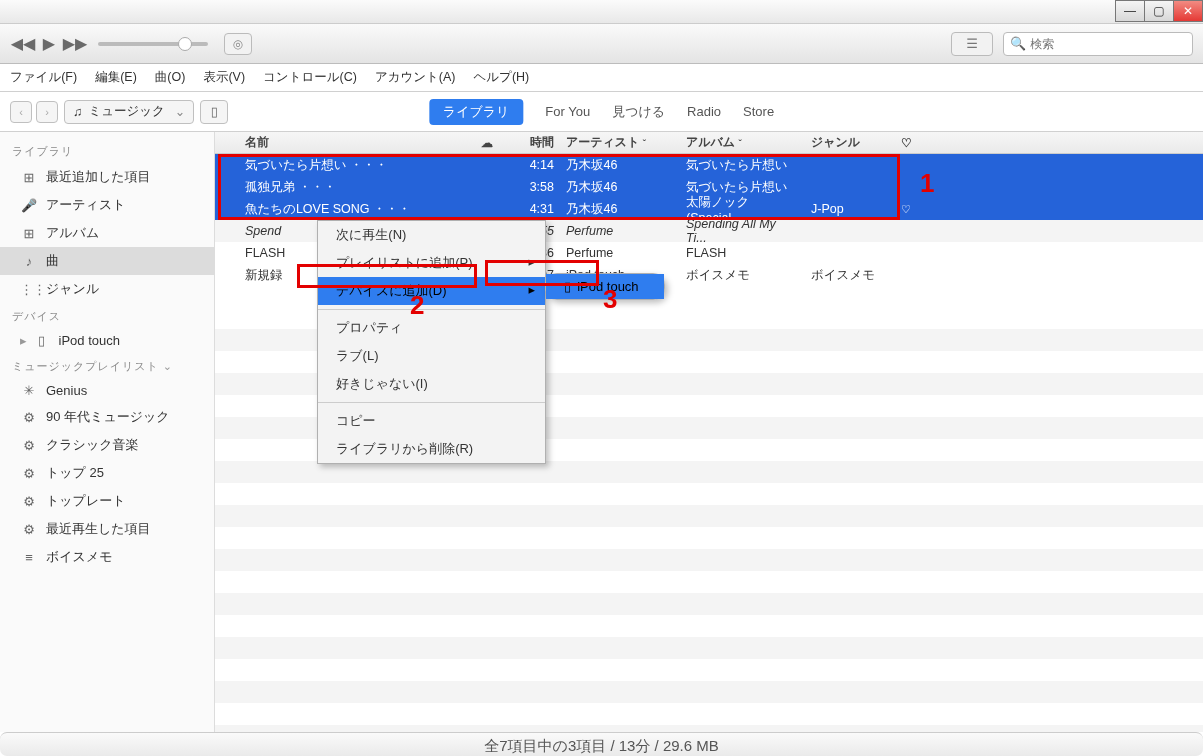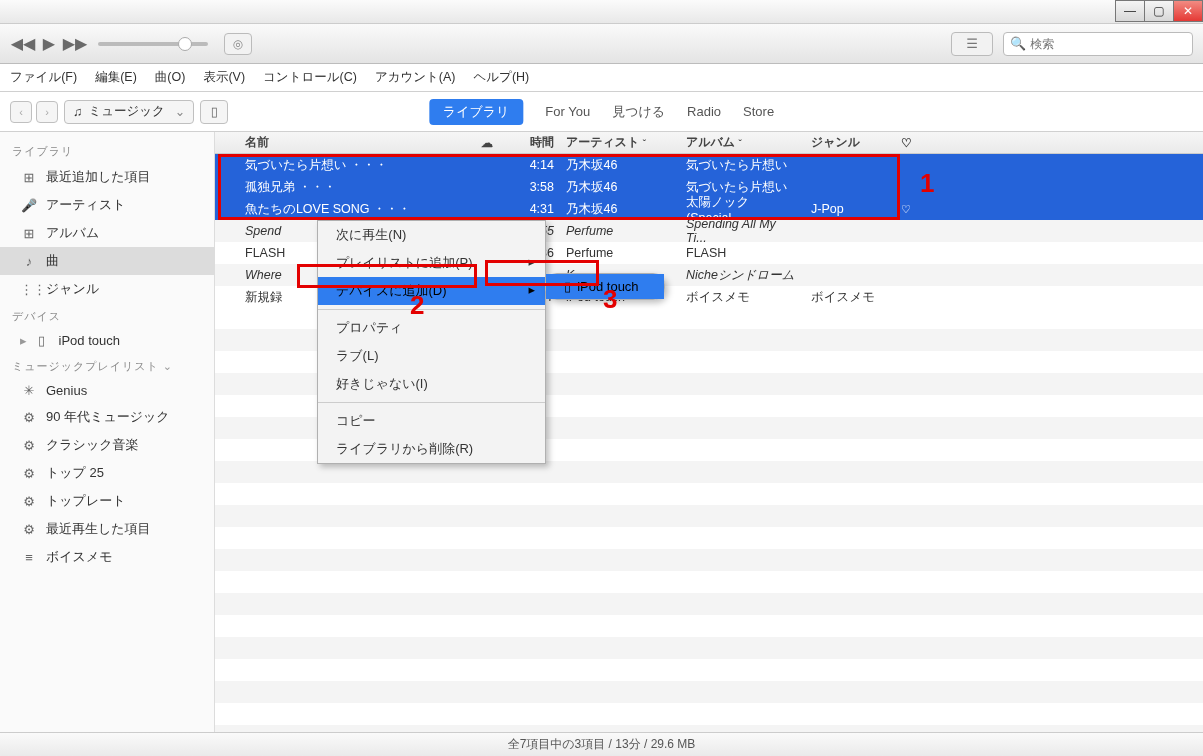--- a/index.html
+++ b/index.html
@@ -61,21 +61,21 @@
 .ctx-item.hov { background:#2f7def; color:#000000;}
 .ctx-item .arrow { position:absolute; right:10px;}
 .ctx-sep { height:1px; background:#ccc; margin:4px 0;}
 .submenu { position:absolute; left:100%; top:0; }
 
 
 .anno-box { position:absolute; border:3px solid #e30000; pointer-events:none; z-index:100;}
 .anno-num { position:absolute; color:#e30000; font-weight:bold; font-size:26px; z-index:101;}
 
 
-.statusbar { position:absolute; left:0; right:0; bottom:0; height:24px; border-top:1px solid #ccc; background:linear-gradient(#fafafa,#eaeaea); display:flex; align-items:center; justify-content:center; font-size:12px; color:#555;}
+.statusbar { position:absolute; left:0; right:0; bottom:0; height:24px; border-top:1px solid #ccc; background:linear-gradient(#fafafa,#eaeaea); display:flex; align-items:flex-end; justify-content:center; font-size:15px; color:#555;border-radius:7px;}
 
 .heart { color:#fff; font-size:11px;}
 </style>
 </head>
 <body>
 
 <div class="chrome-bar">
   <div class="win-controls">
     <div class="win-btn">—</div>
     <div class="win-btn">▢</div>
@@ -250,30 +250,20 @@
         <div class="row">
           <div class="col c-name">FLASH</div>
           <div class="col c-cloud"></div>
           <div class="col c-time">4:36</div>
           <div class="col c-artist">Perfume</div>
           <div class="col c-album">FLASH</div>
           <div class="col c-genre"></div>
           <div class="col c-heart heart"></div>
           <div class="col c-plays"></div>
         </div>
-        <div class="row alt">
-          <div class="col c-name">Where</div>
-          <div class="col c-cloud"></div>
-          <div class="col c-time"></div>
-          <div class="col c-artist">K</div>
-          <div class="col c-album">Nicheシンドローム</div>
-          <div class="col c-genre"></div>
-          <div class="col c-heart heart"></div>
-          <div class="col c-plays"></div>
-        </div>
         <div class="row">
           <div class="col c-name">新規録</div>
           <div class="col c-cloud"></div>
           <div class="col c-time">0:07</div>
           <div class="col c-artist">iPod touch</div>
           <div class="col c-album">ボイスメモ</div>
           <div class="col c-genre">ボイスメモ</div>
           <div class="col c-heart heart"></div>
           <div class="col c-plays"></div>
         </div>

